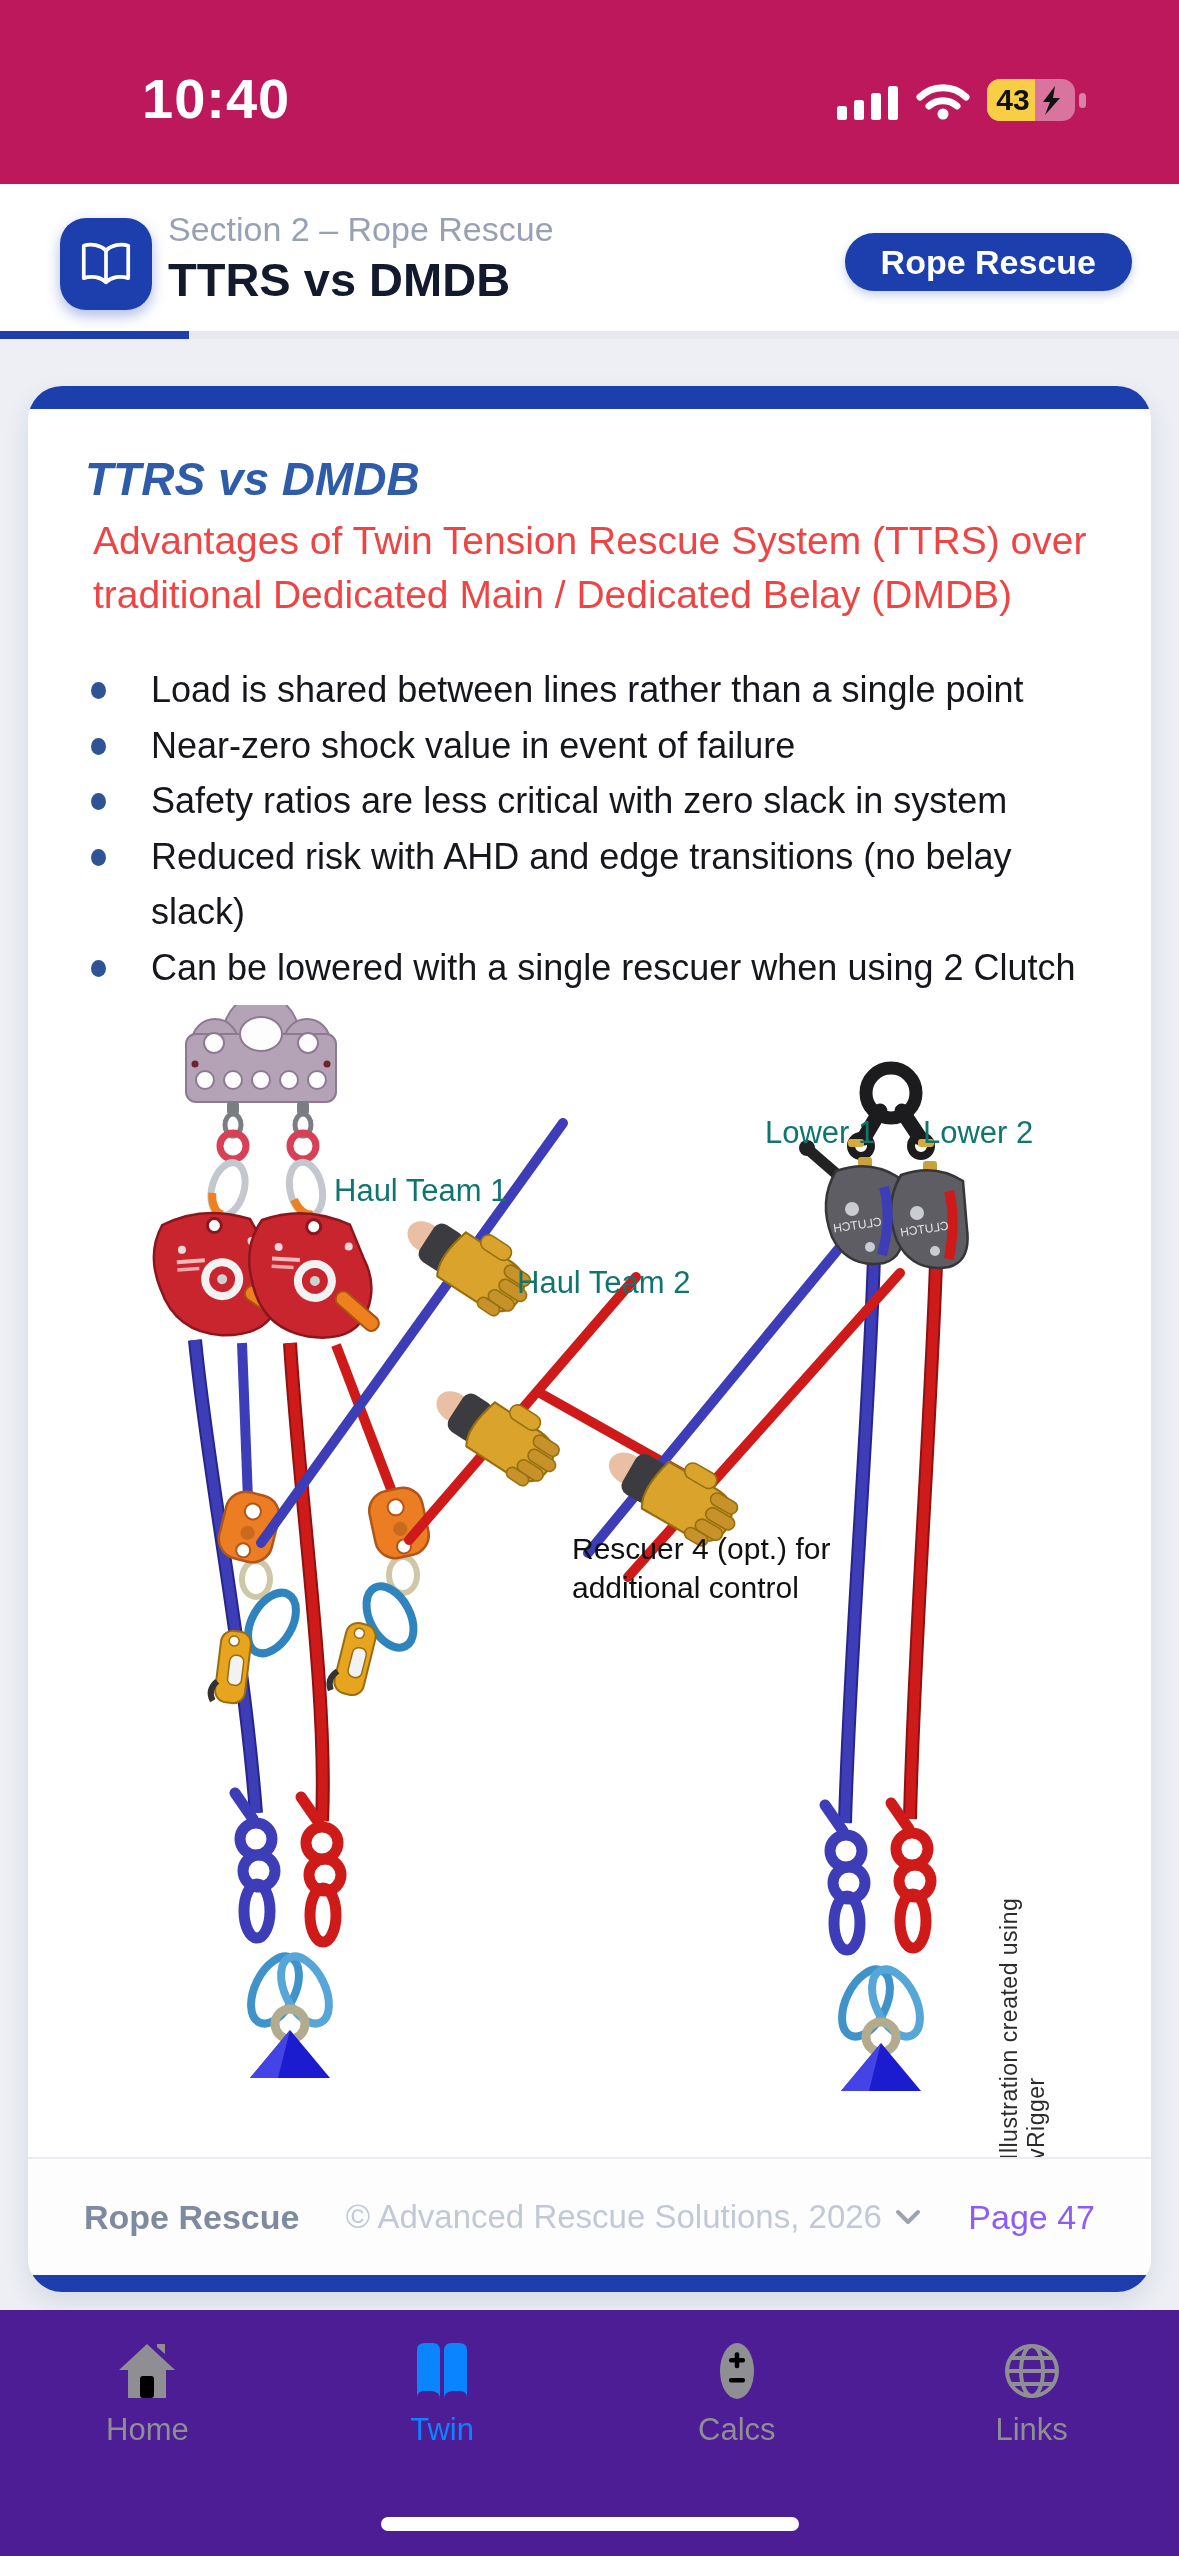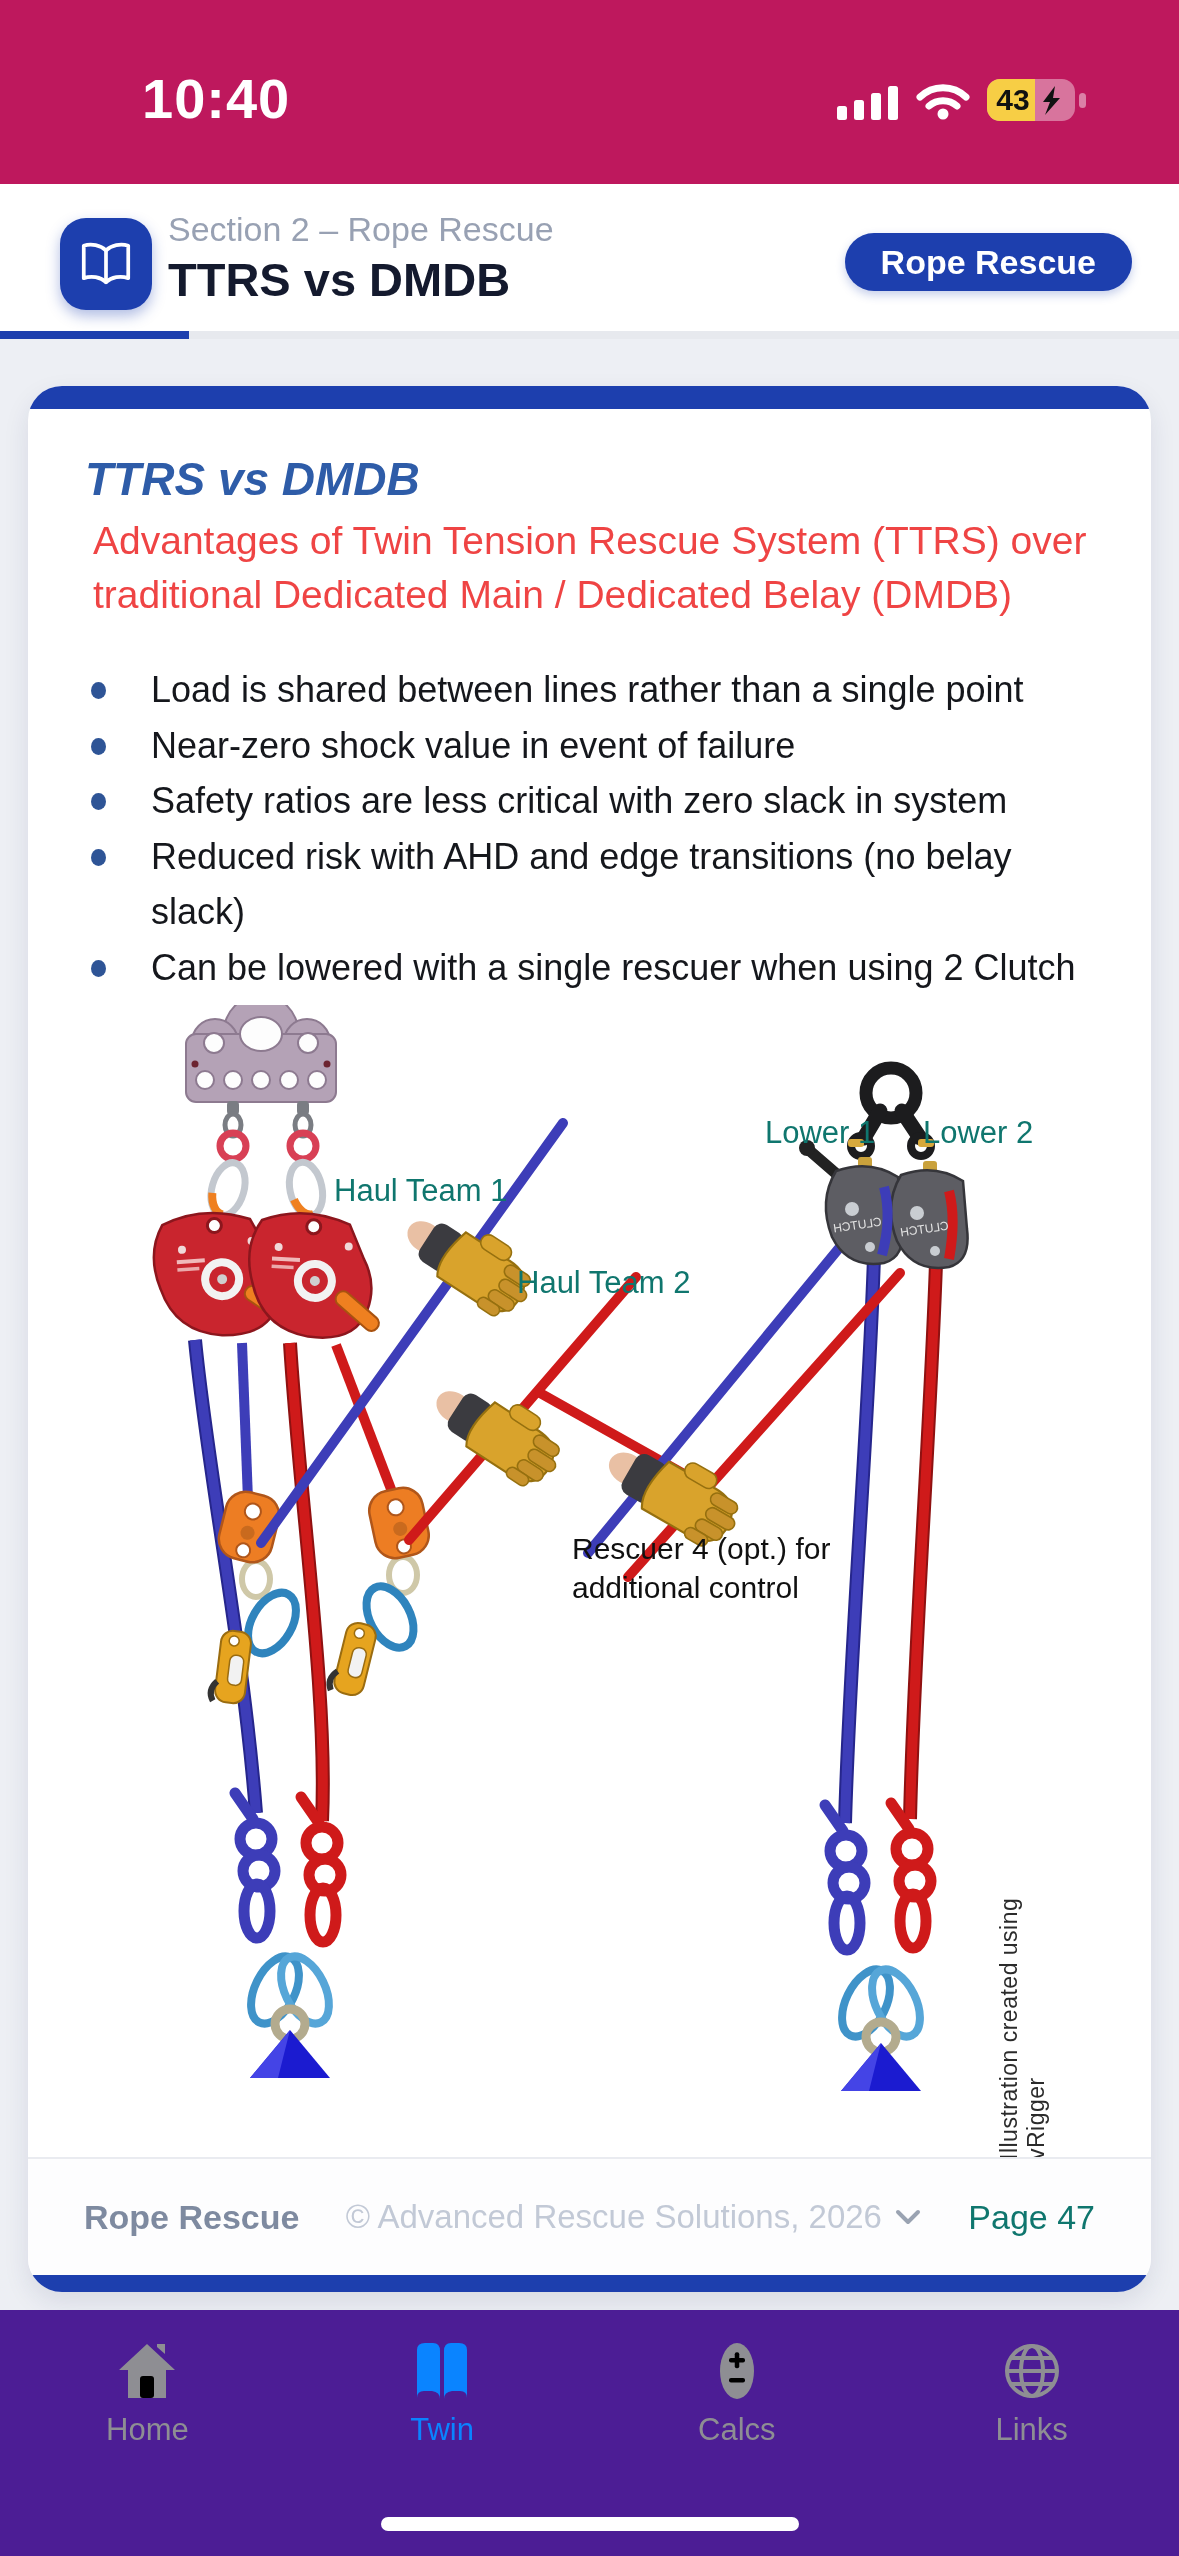--- a/index.html
+++ b/index.html
@@ -36,21 +36,21 @@
   .figure svg.rig{position:absolute;top:0;left:0;}
   .figlabel{position:absolute;font-size:31px;color:#0f766e;white-space:nowrap;margin-top:36px;}
   .rescuer-label{position:absolute;font-size:30px;line-height:39px;color:#101010;}
   .credit{position:absolute;left:968px;top:865px;height:290px;width:34px;
     writing-mode:vertical-rl;transform:rotate(180deg);font-size:23px;color:#2b2b2b;letter-spacing:.5px;}
   
   .cfooter{position:absolute;left:0;right:0;bottom:17px;height:118px;border-top:2px solid #e9ebf0;
     display:flex;align-items:center;justify-content:space-between;padding:0 56px;background:#fdfdfe;box-sizing:border-box;}
   .cf-left{font-size:34px;font-weight:700;color:#7e8aa0;}
   .cf-center{display:flex;align-items:center;gap:12px;font-size:33px;color:#c2c9d6;background:none;border:none;}
-  .cf-right{font-size:34px;color:#0f766e;}
+  .cf-right{font-size:34px;color:#8b5cf6;}
   
   .tabbar{position:absolute;top:2310px;left:0;width:1179px;height:246px;background:#4c1d95;display:flex;}
   .tab{flex:1;display:flex;flex-direction:column;align-items:center;padding-top:30px;}
   .tab .tlabel{margin-top:10px;font-size:31px;color:#8e8e93;}
   .tab.active .tlabel{color:#0a84ff;}
   .home-indicator{position:absolute;top:2517px;left:381px;width:418px;height:14px;border-radius:7px;background:#fff;}
 </style>
 </head>
 <body>
 

